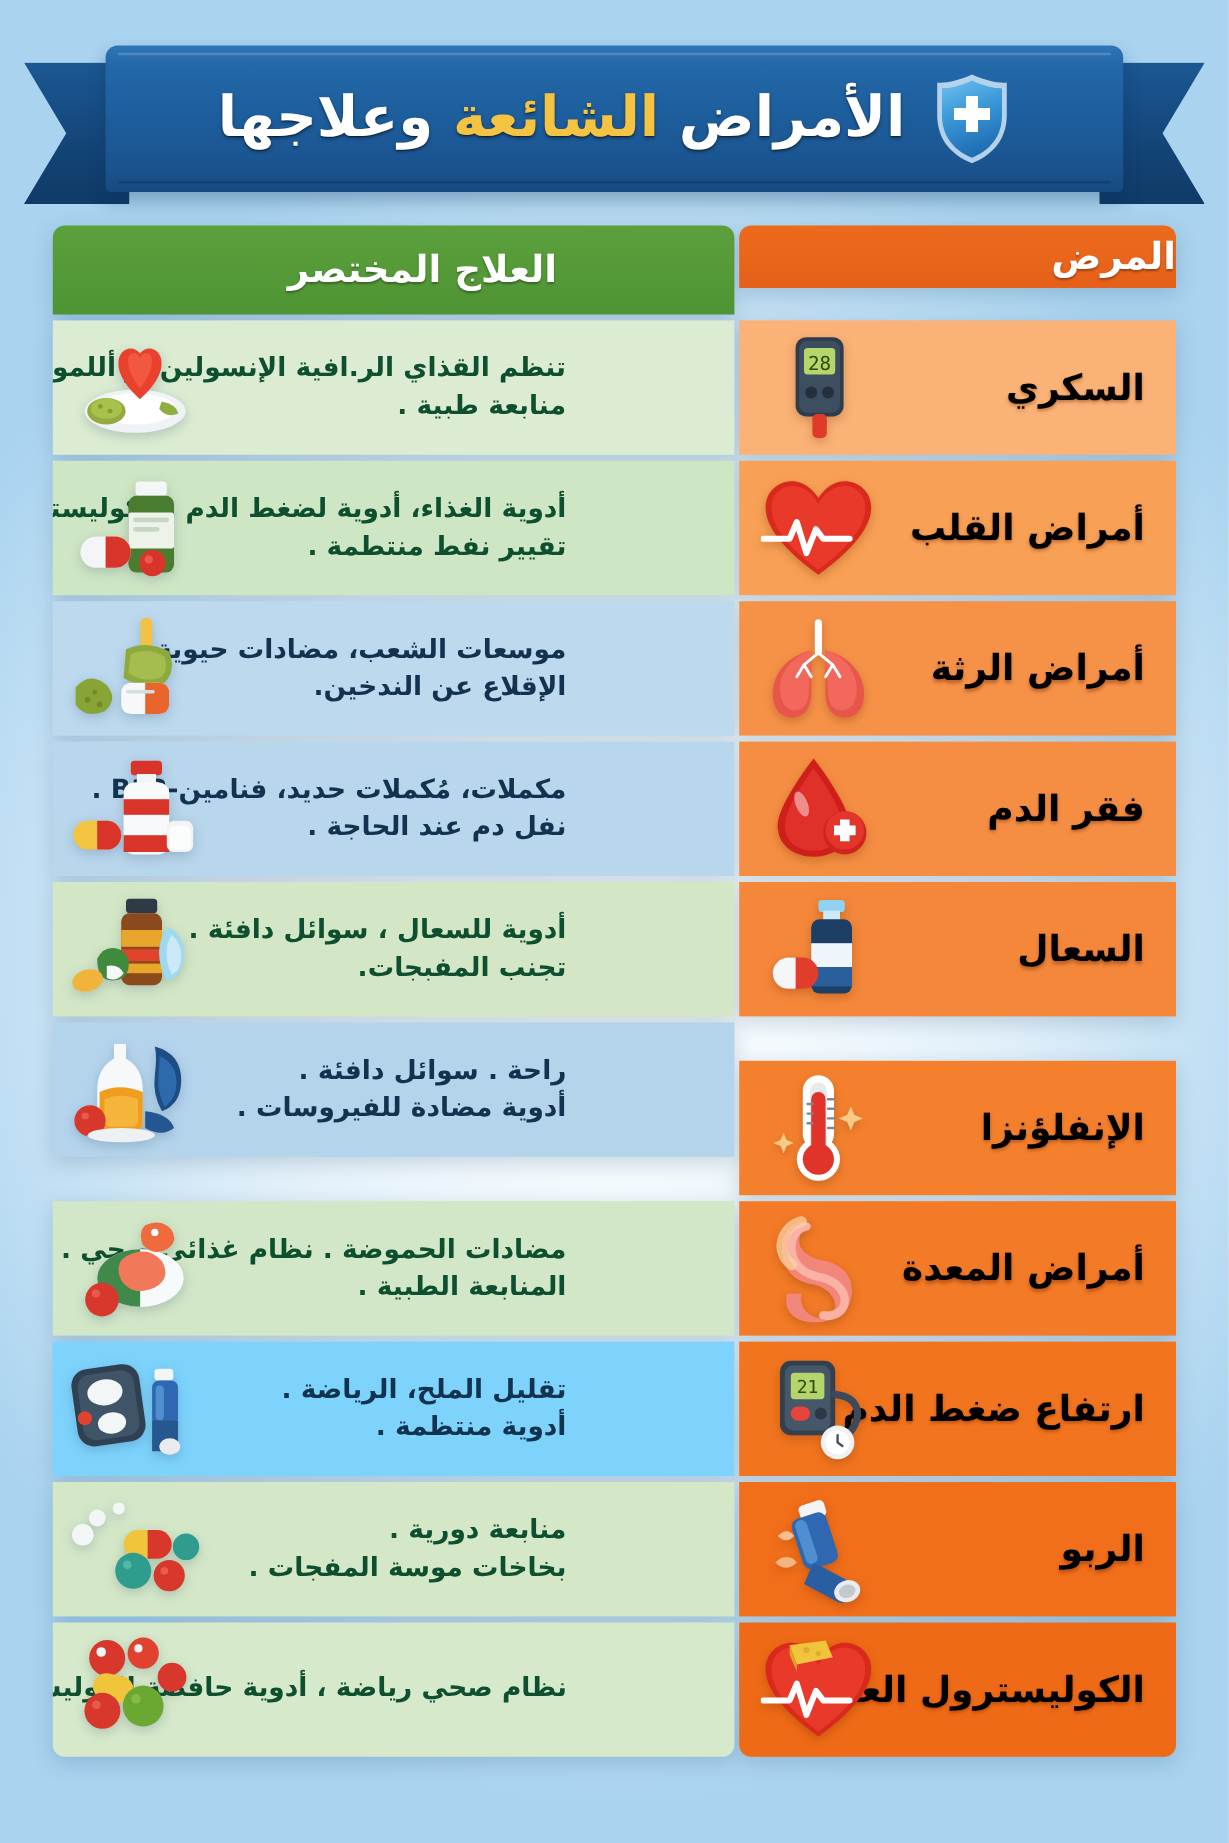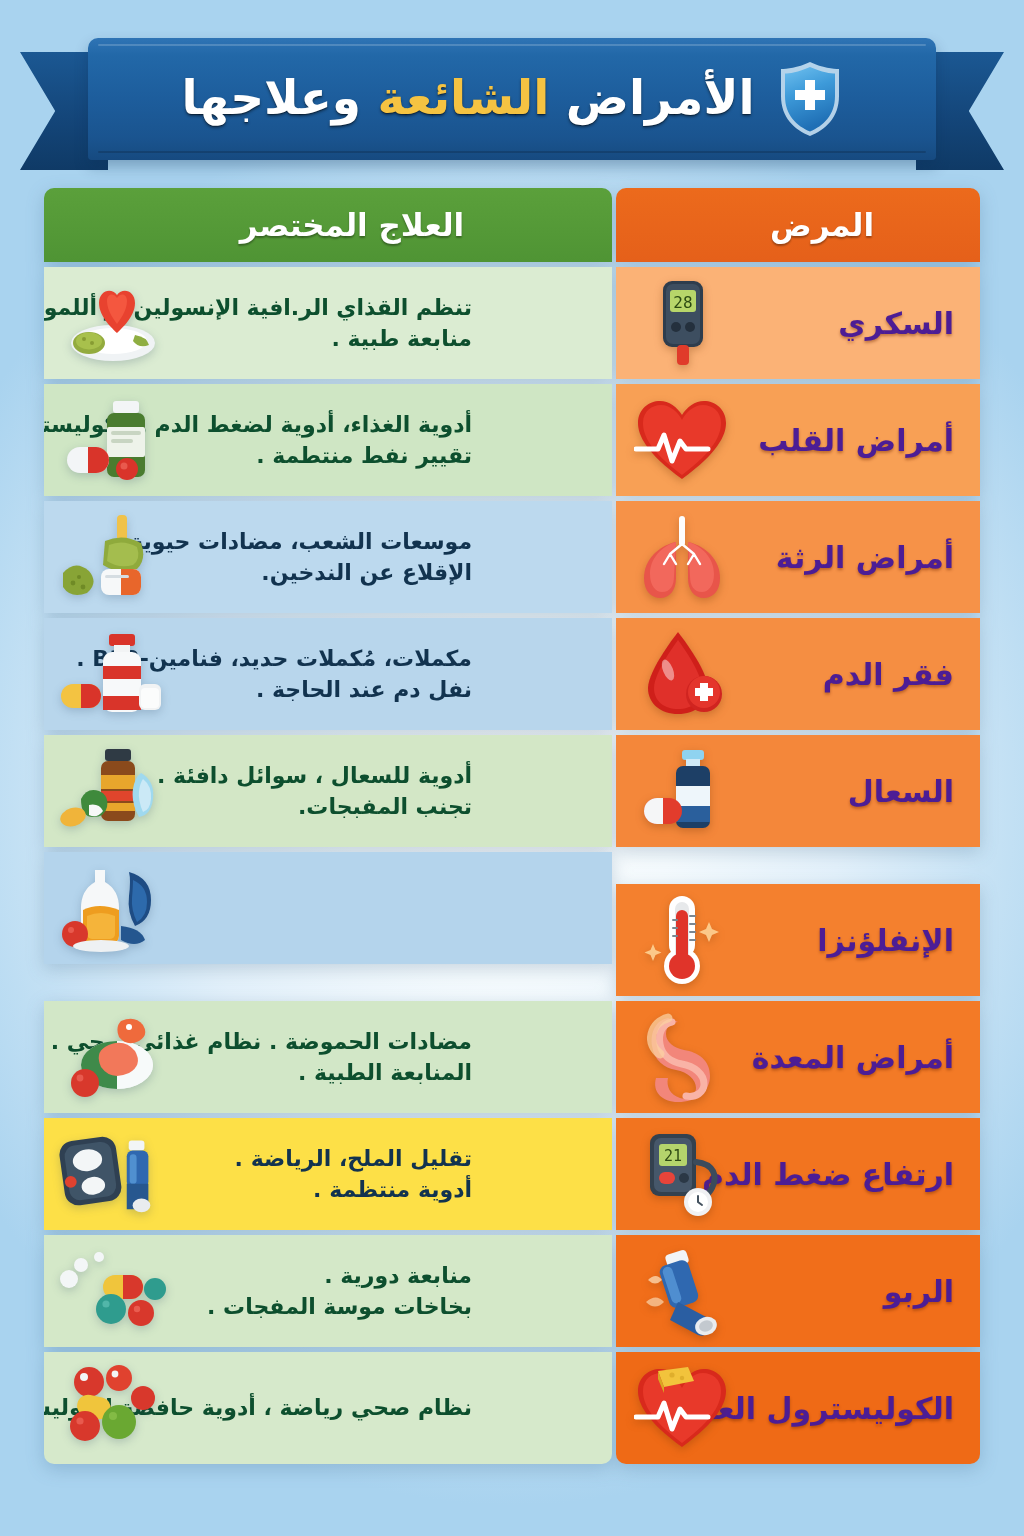--- a/index.html
+++ b/index.html
@@ -133,24 +133,24 @@
     display: flex;
     align-items: center;
     justify-content: flex-start;
     padding: 0 22px 0 14px;
     overflow: hidden;
   }
 
   
   .row.header { margin-bottom: 5px; }
   .row.header .cell-disease {
-    height: 74px;
+    height: 52px;
     background: linear-gradient(180deg, #ec6a1c 0%, #e5601a 100%);
     border-radius: 10px 10px 0 0;
-    justify-content: center;
+    justify-content: flex-start;
     padding: 0;
   }
   .row.header .cell-treat {
     height: 74px;
     background: linear-gradient(180deg, #5ba03b 0%, #4f9434 100%);
     border-radius: 10px 10px 0 0;
     justify-content: center;
     padding: 0;
   }
   .header-label {
@@ -164,21 +164,21 @@
 
   
   .row.body .cell-disease { height: 112px; }
   .row.body .cell-treat   { height: 112px; }
   .row.body:last-child .cell-disease { border-radius: 0 0 10px 10px; }
   .row.body:last-child .cell-treat   { border-radius: 0 0 10px 10px; }
 
   .disease-label {
     font-size: 30px;
     font-weight: bold;
-    color: #4c1d95;
+    color: #000000;
     text-shadow: 0 2px 3px rgba(120,45,0,.45);
     line-height: 1.15;
     white-space: nowrap;
     text-align: right;
   }
 
   .treat-text {
     font-size: 22px;
     font-weight: bold;
     line-height: 1.42;
@@ -459,20 +459,24 @@
       <path d="M24 46 q16 -8 36 0 v26 a8 8 0 0 1 -8 8 h-20 a8 8 0 0 1 -8 -8 Z" fill="#ee9d1f"></path>
       <path d="M28 52 q14 -6 28 0 v18 a5 5 0 0 1 -5 5 h-18 a5 5 0 0 1 -5 -5 Z" fill="#f5b43a"></path>
       <path d="M70 8 q22 6 22 28 q0 20 -16 26 q-8 -14 -6 -30 q2 -16 0 -24 Z" fill="#1e4c84"></path>
       <path d="M74 16 q14 6 14 22 q0 14 -10 20 q-6 -12 -5 -24 q1 -12 1 -18 Z" fill="#2d6aac"></path>
       <path d="M62 62 q20 2 24 14 q-10 8 -24 0 Z" fill="#24568f"></path>
       <circle cx="16" cy="70" r="13" fill="#d8382c"></circle>
               <circle cx="12" cy="66" r="3" fill="#ef6a5c" opacity=".7"></circle>
       <ellipse cx="42" cy="82" rx="28" ry="6" fill="#eef1f3"></ellipse>
     </svg>
           </span>
+          <span class="treat-text treat-body">
+            <span class="ln">راحة . سوائل دافئة .</span>
+            <span class="ln">أدوية مضادة للفيروسات .</span>
+          </span>
         </div>
       </div>
       <div class="row body">
         <div class="cell-disease" style="background: rgb(243, 122, 38);">
           <span class="disease-icon">
             <svg viewBox="0 0 96 90" width="96" height="90">
       <path d="M34 6 C22 8 16 20 18 34 C20 48 30 56 42 58 C54 60 62 68 62 76 C62 84 54 88 46 86 C36 83 32 74 34 66 L22 66 C18 80 28 90 44 90 C62 90 76 80 76 64 C76 48 64 40 50 38 C40 36 32 30 32 22 C32 14 38 10 44 10 L34 6 Z" fill="#f2867a"></path>
       <path d="M38 10 C28 12 24 22 26 32 C28 44 38 50 48 52 C60 54 70 62 70 72 C70 80 62 86 52 84" fill="none" stroke="#f9b3a6" stroke-width="7" stroke-linecap="round"></path>
       <path d="M34 6 C26 8 20 14 18 22 C16 30 20 38 26 42" fill="none" stroke="#fbd0a0" stroke-width="9" stroke-linecap="round" opacity=".75"></path>
     </svg>
@@ -509,21 +513,21 @@
       <rect x="23" y="44" width="16" height="12" rx="6" fill="#e8443a"></rect>
       <circle cx="48" cy="50" r="5" fill="#2b3846"></circle>
       <path d="M60 34 C78 36 82 48 76 60 C72 68 64 72 58 70" fill="none" stroke="#3b4b5c" stroke-width="6" stroke-linecap="round"></path>
       <circle cx="62" cy="74" r="14" fill="#f0f1f3"></circle>
               <circle cx="62" cy="74" r="10" fill="#ffffff"></circle>
       <path d="M62 68 v6 l4 3" stroke="#44525f" stroke-width="2" fill="none" stroke-linecap="round"></path>
     </svg>
           </span>
           <span class="disease-label">ارتفاع ضغط الدم</span>
         </div>
-        <div class="cell-treat blue" style="background: #fde047;">
+        <div class="cell-treat blue" style="background: #7dd3fc;">
           <span class="treat-icon">
             <svg viewBox="0 0 112 88" width="112" height="88">
       <rect x="4" y="8" width="58" height="66" rx="14" fill="#2f4052" transform="rotate(-8 33 41)"></rect>
       <rect x="9" y="13" width="48" height="56" rx="11" fill="#3f5467" transform="rotate(-8 33 41)"></rect>
       <ellipse cx="30" cy="30" rx="15" ry="11" fill="#f3f6f7" transform="rotate(-8 30 30)"></ellipse>
       <ellipse cx="36" cy="56" rx="12" ry="9" fill="#f3f6f7" transform="rotate(-8 36 56)"></ellipse>
       <circle cx="13" cy="52" r="6" fill="#e0422f"></circle>
       <rect x="72" y="10" width="16" height="10" rx="3" fill="#f2f5f6"></rect>
       <rect x="70" y="20" width="22" height="38" rx="6" fill="#2f68b0"></rect>
       <rect x="73" y="24" width="7" height="30" rx="3.5" fill="#5090d0"></rect>

